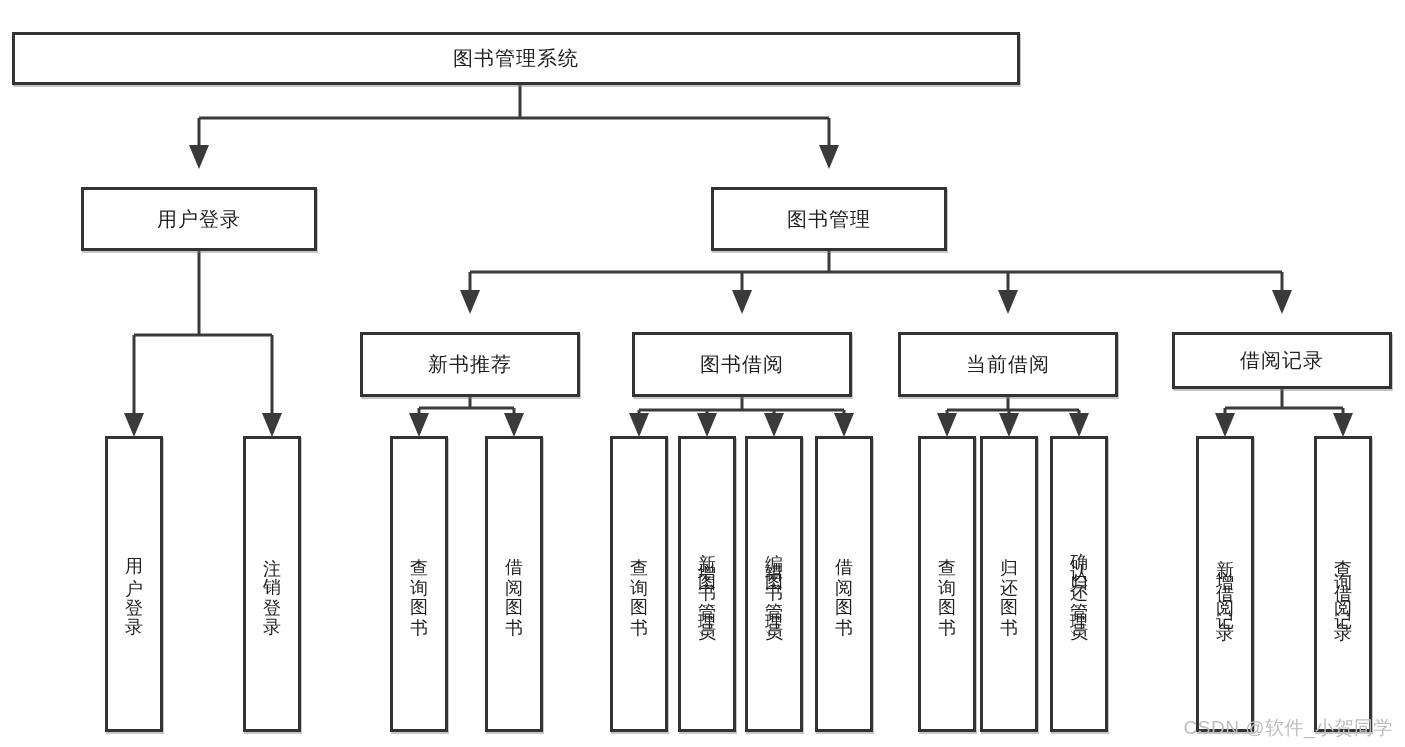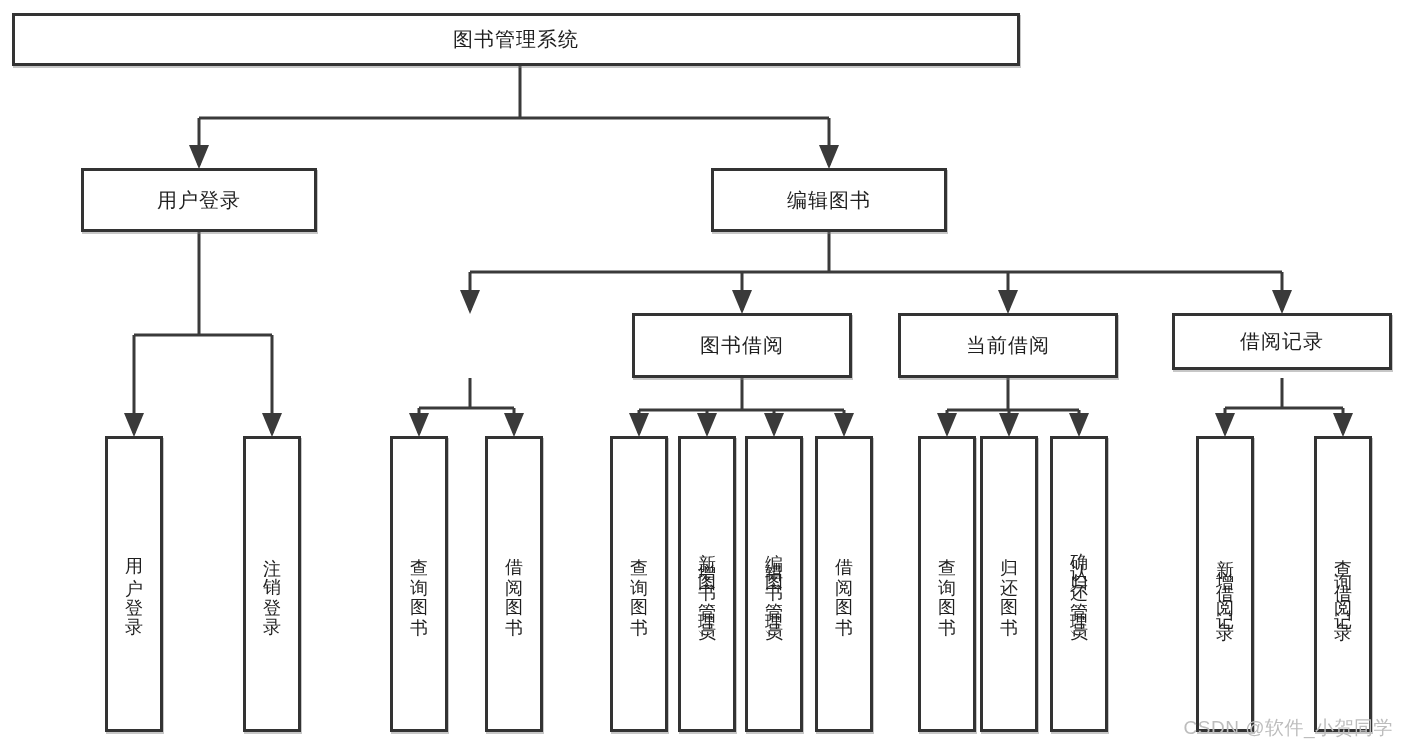--- a/index.html
+++ b/index.html
@@ -22,21 +22,21 @@
   .edge{stroke:var(--line);stroke-width:3;fill:none;}
   .arrow{fill:var(--line);stroke:none;}
   .node{
     position:absolute;z-index:2;
     box-sizing:border-box;
     border:3px solid var(--box-border);
     background:var(--box-fill);
     box-shadow:1px 2px 0 rgba(130,130,130,0.45);
     display:flex;align-items:center;justify-content:center;
     color:var(--text);
-    font-size:20px;letter-spacing:1px;
+    font-size:20px;letter-spacing:1px;margin-top:19px;
   }
   .leaf{
     position:absolute;z-index:2;
     top:436px;width:58px;height:296px;
     box-sizing:border-box;
     border:3px solid var(--box-border);
     background:var(--box-fill);
     box-shadow:1px 2px 0 rgba(130,130,130,0.45);
     display:flex;align-items:center;justify-content:center;
     color:var(--text);
@@ -99,23 +99,26 @@
   </svg>
 
   <div class="node" style="left:12px;top:13px;width:1008px;height:53px">
     <span>图书管理系统</span>
   </div>
 
   <div class="node" style="left:81px;top:168px;width:236px;height:64px">
     <span>用户登录</span>
   </div>
   <div class="node" style="left:711px;top:168px;width:236px;height:64px">
-    <span>编辑图书</span>
+    <span>图书管理</span>
   </div>
 
+  <div class="node" style="left:360px;top:313px;width:220px;height:65px">
+    <span>新书推荐</span>
+  </div>
   <div class="node" style="left:632px;top:313px;width:220px;height:65px">
     <span>图书借阅</span>
   </div>
   <div class="node" style="left:898px;top:313px;width:220px;height:65px">
     <span>当前借阅</span>
   </div>
   <div class="node" style="left:1172px;top:313px;width:220px;height:57px">
     <span>借阅记录</span>
   </div>
 

